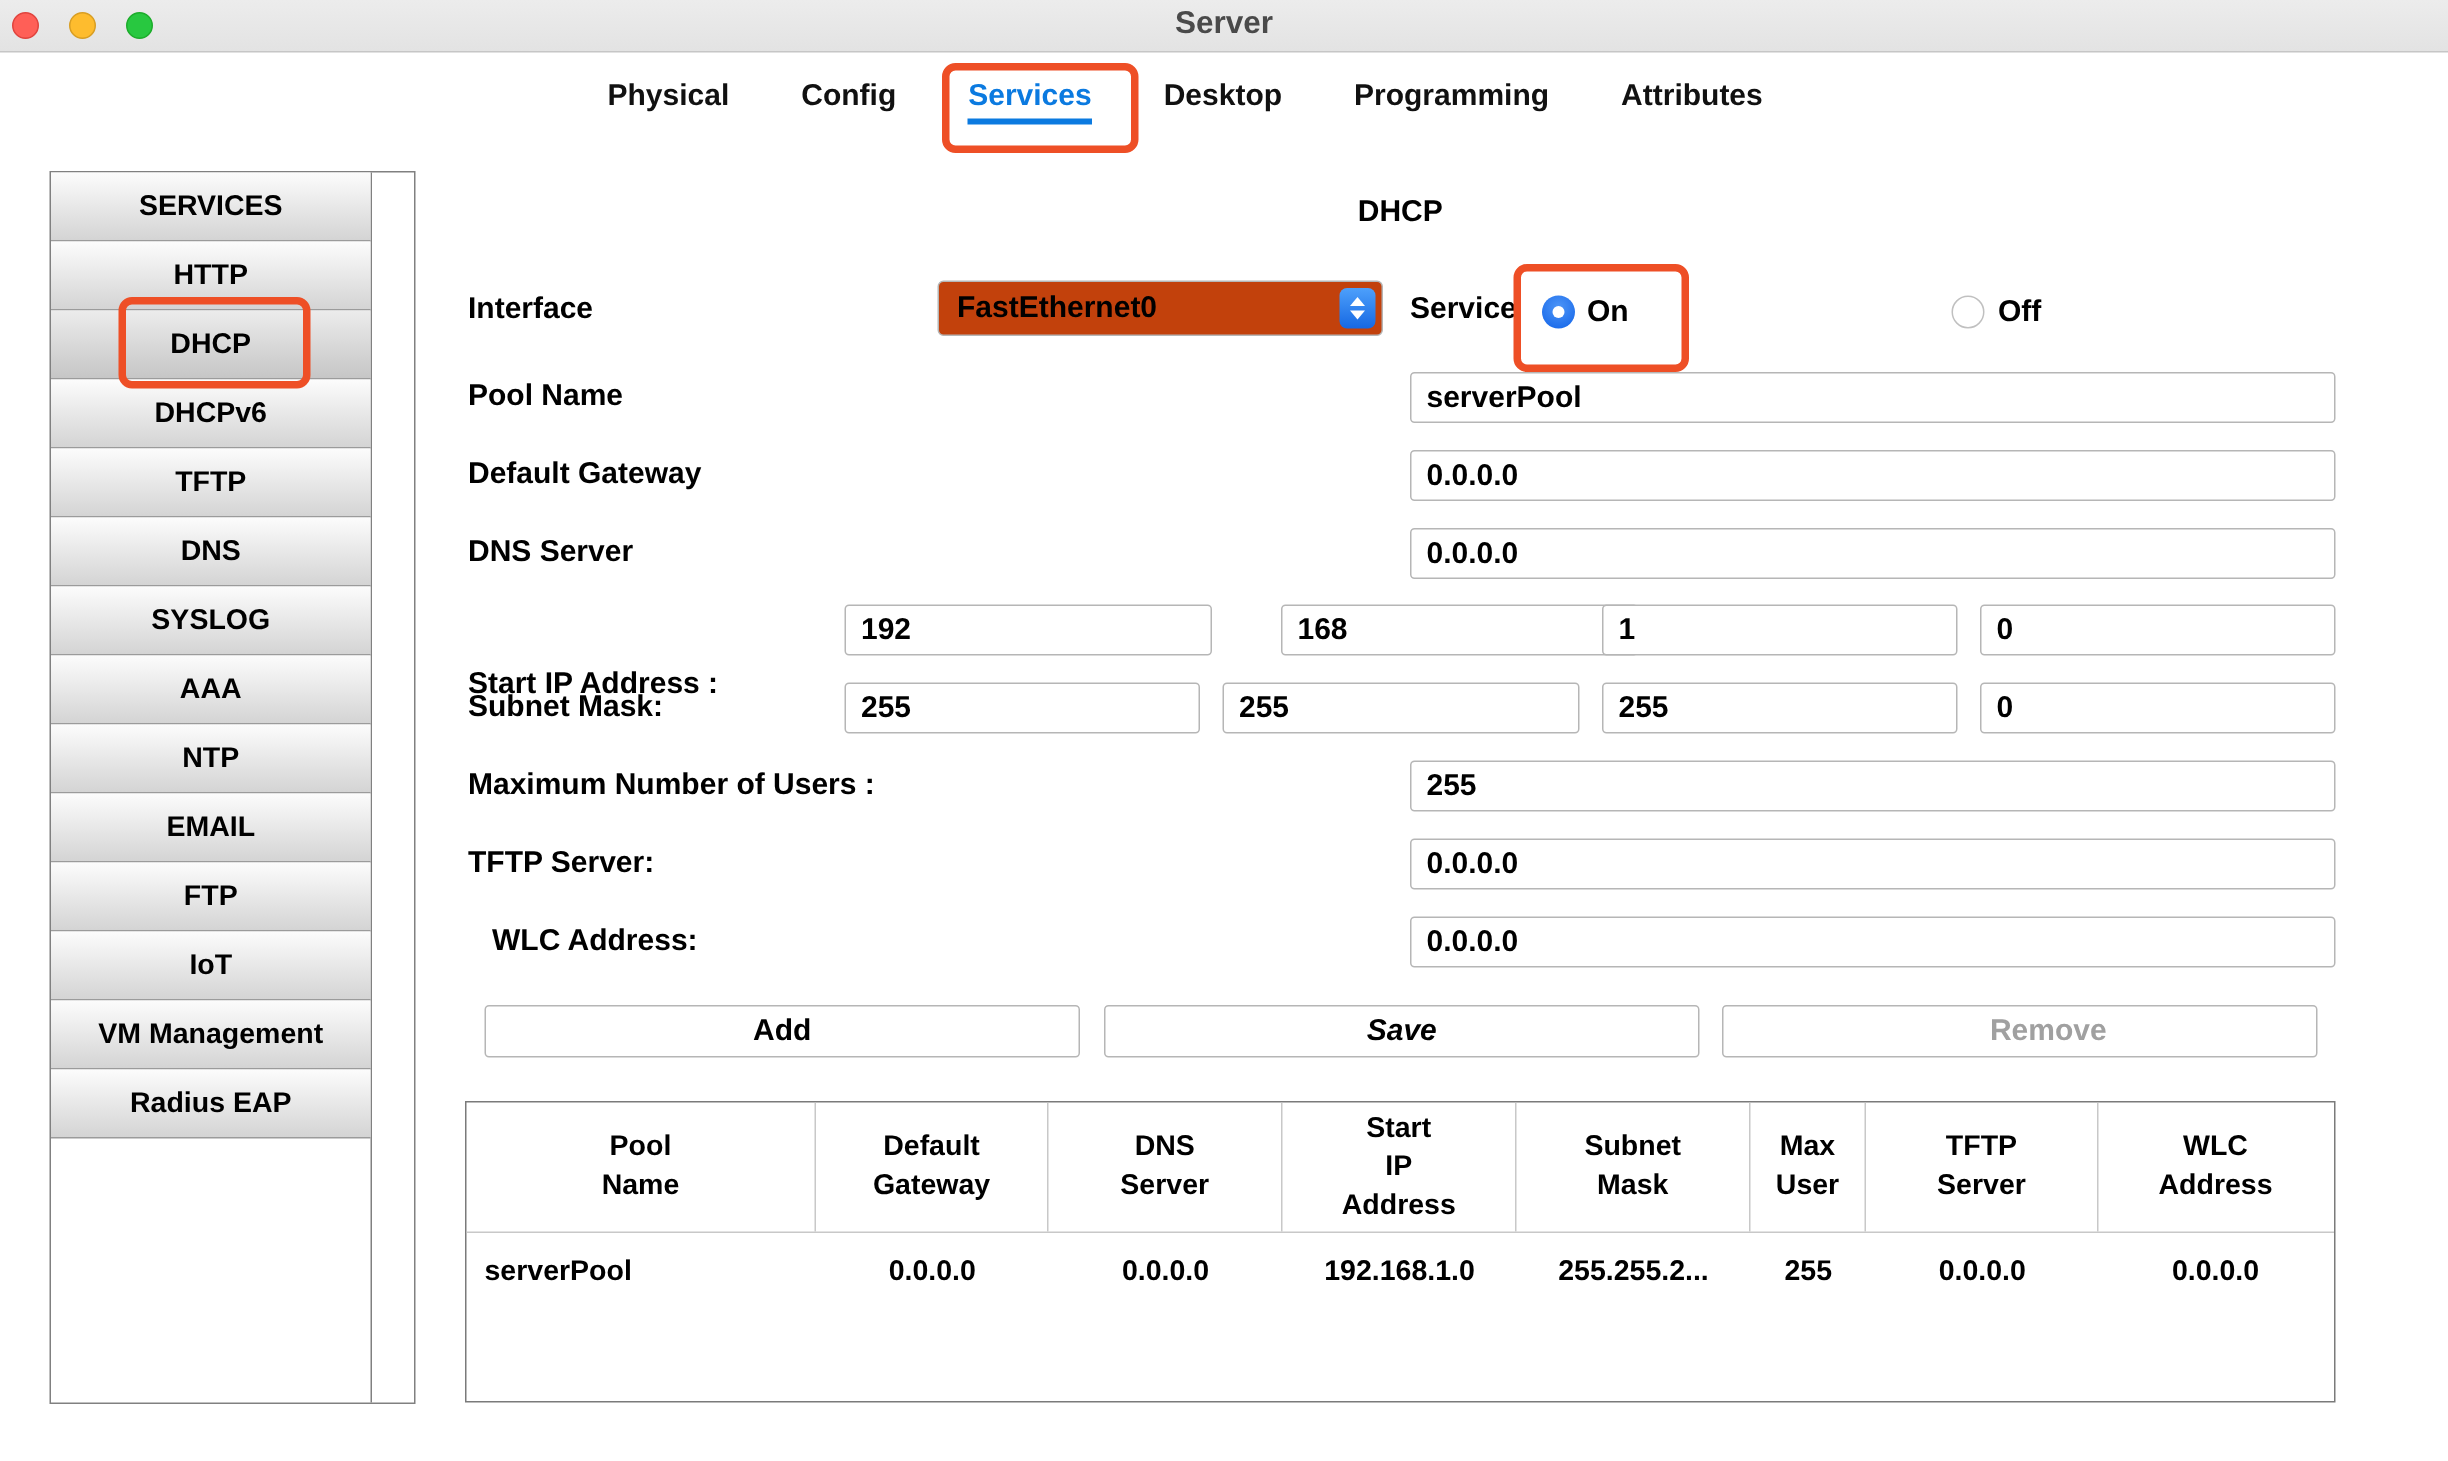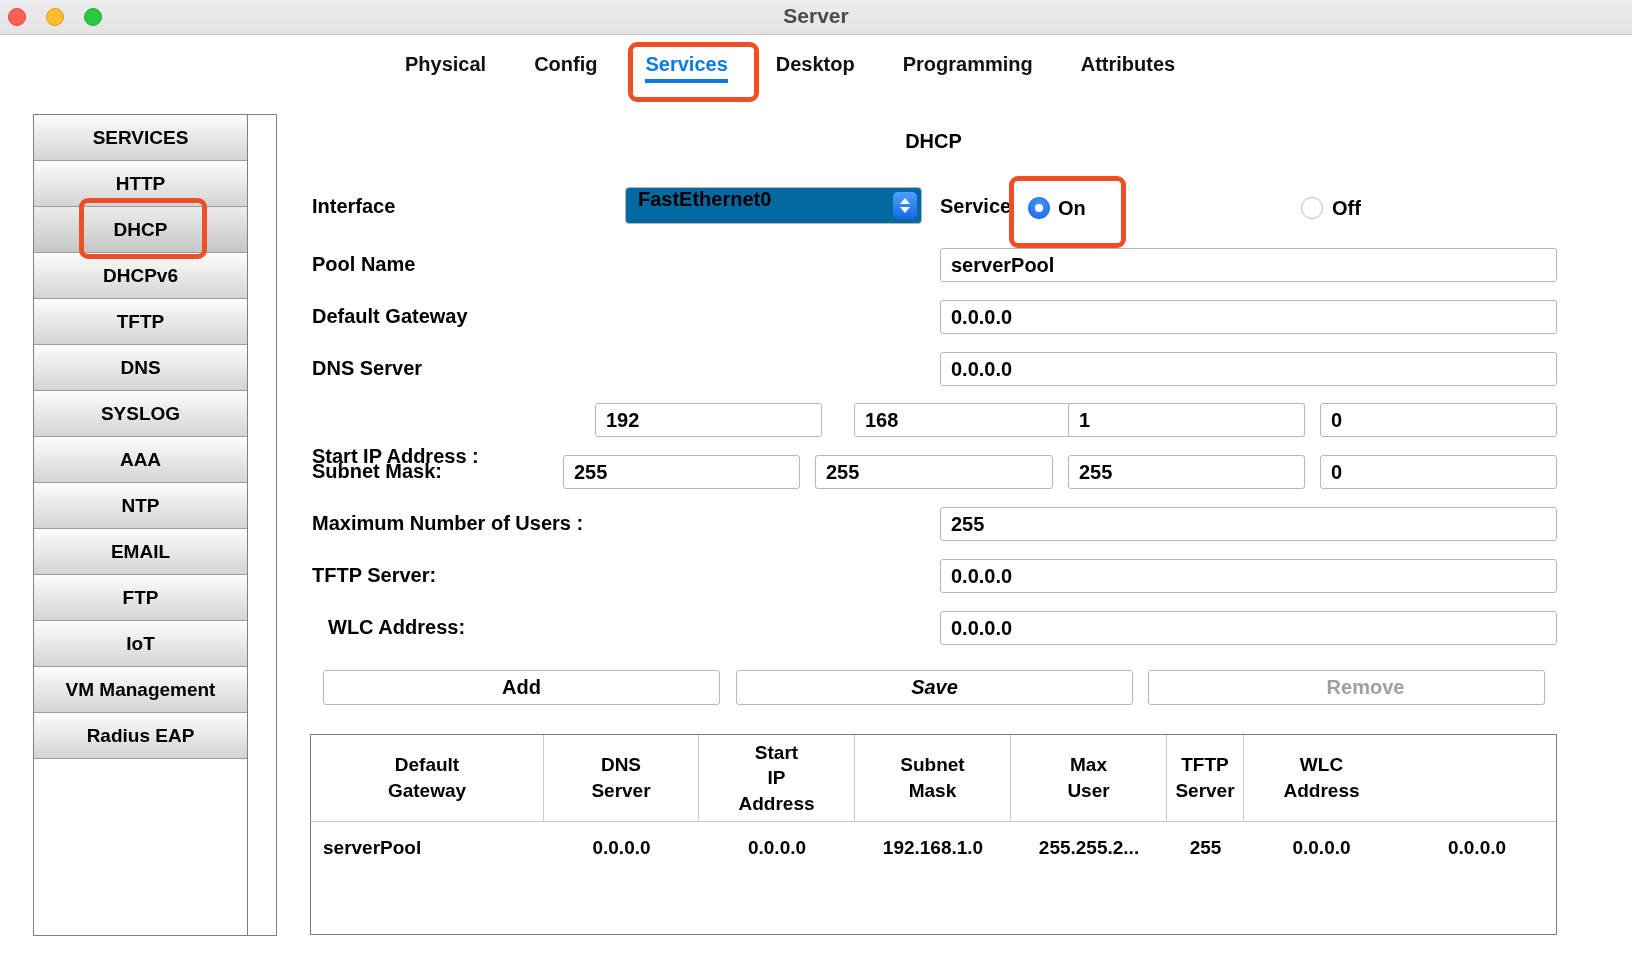--- a/index.html
+++ b/index.html
@@ -36,21 +36,21 @@
           font-size:19px; font-weight:700; color:#000; }
   .sbtn.selected { background:linear-gradient(180deg,#ececec,#c6c6c6); }
 
   
   .panel-title { position:absolute; left:310px; top:130px; width:1247px; text-align:center;
                  font-size:20px; font-weight:700; color:#000; }
   .lbl { position:absolute; font-size:20px; font-weight:700; color:#000; line-height:28px; white-space:nowrap; }
 
   .selectbox { position:absolute; left:625px; top:187px; width:297px; height:37px;
                border:1px solid #b6b6b6; border-radius:4px; box-sizing:border-box;
-               background:#0369a1; display:flex; align-items:flex-start; padding-left:12px;
+               background:#c2410c; display:flex; align-items:center; padding-left:12px;
                font-size:20px; font-weight:700; }
   .stepper { position:absolute; right:4px; top:4px; width:24px; height:27px;
              background:linear-gradient(180deg,#4da0fb,#1668e3); border-radius:5px;
              display:flex; flex-direction:column; align-items:center; justify-content:center; gap:3px; }
   .tri-up   { width:0; height:0; border-left:5px solid transparent; border-right:5px solid transparent; border-bottom:6px solid #fff; }
   .tri-down { width:0; height:0; border-left:5px solid transparent; border-right:5px solid transparent; border-top:6px solid #fff; }
 
   .radio { position:absolute; width:22px; height:22px; border-radius:50%; box-sizing:border-box; }
   .radio.on  { background:radial-gradient(circle at 50% 35%,#4d95f7,#1163e8); }
   .radio.on .dot { position:absolute; left:7px; top:7px; width:8px; height:8px; border-radius:50%; background:#fff; }
@@ -145,21 +145,21 @@
   <div class="lbl" style="left:312px; top:250px;">Pool Name</div>
   <input class="field" style="left: 940px; top: 248px; width: 617px;" value="serverPool">
 
   <div class="lbl" style="left:312px; top:302px;">Default Gateway</div>
   <input class="field" style="left: 940px; top: 300px; width: 617px;" value="0.0.0.0">
 
   <div class="lbl" style="left:312px; top:354px;">DNS Server</div>
   <input class="field" style="left: 940px; top: 352px; width: 617px;" value="0.0.0.0">
 
   <div class="lbl" style="left:312px; top:406px;margin-top:36px;">Start IP Address :</div>
-  <input class="field" style="left: 595px; top: 403px; width: 227px;" value="192">
+  <input class="field" style="left: 563px; top: 403px; width: 245px;" value="192">
   <input class="field" style="left: 854px; top: 403px; width: 238px;" value="168">
   <input class="field" style="left: 1068px; top: 403px; width: 237px;" value="1">
   <input class="field" style="left: 1320px; top: 403px; width: 237px;" value="0">
 
   <div class="lbl" style="left:312px; top:457px;">Subnet Mask:</div>
   <input class="field" style="left: 563px; top: 455px; width: 237px;" value="255">
   <input class="field" style="left: 815px; top: 455px; width: 238px;" value="255">
   <input class="field" style="left: 1068px; top: 455px; width: 237px;" value="255">
   <input class="field" style="left: 1320px; top: 455px; width: 237px;" value="0">
 
@@ -171,20 +171,22 @@
 
   <div class="lbl" style="left:312px; top:613px;margin-left:16px;">WLC Address:</div>
   <input class="field" style="left: 940px; top: 611px; width: 617px;" value="0.0.0.0">
 
   <button class="btn" style="left:323px; top:670px; width:397px;">Add</button>
   <button class="btn" style="left:736px; top:670px; width:397px;font-style:italic;">Save</button>
   <button class="btn disabled" style="left:1148px; top:670px; width:397px;padding-left:44px;">Remove</button>
 
   <div class="table">
     <div class="thead">
+      <div class="th">Pool
+Name</div>
       <div class="th">Default
 Gateway</div>
       <div class="th">DNS
 Server</div>
       <div class="th">Start
 IP
 Address</div>
       <div class="th">Subnet
 Mask</div>
       <div class="th">Max

